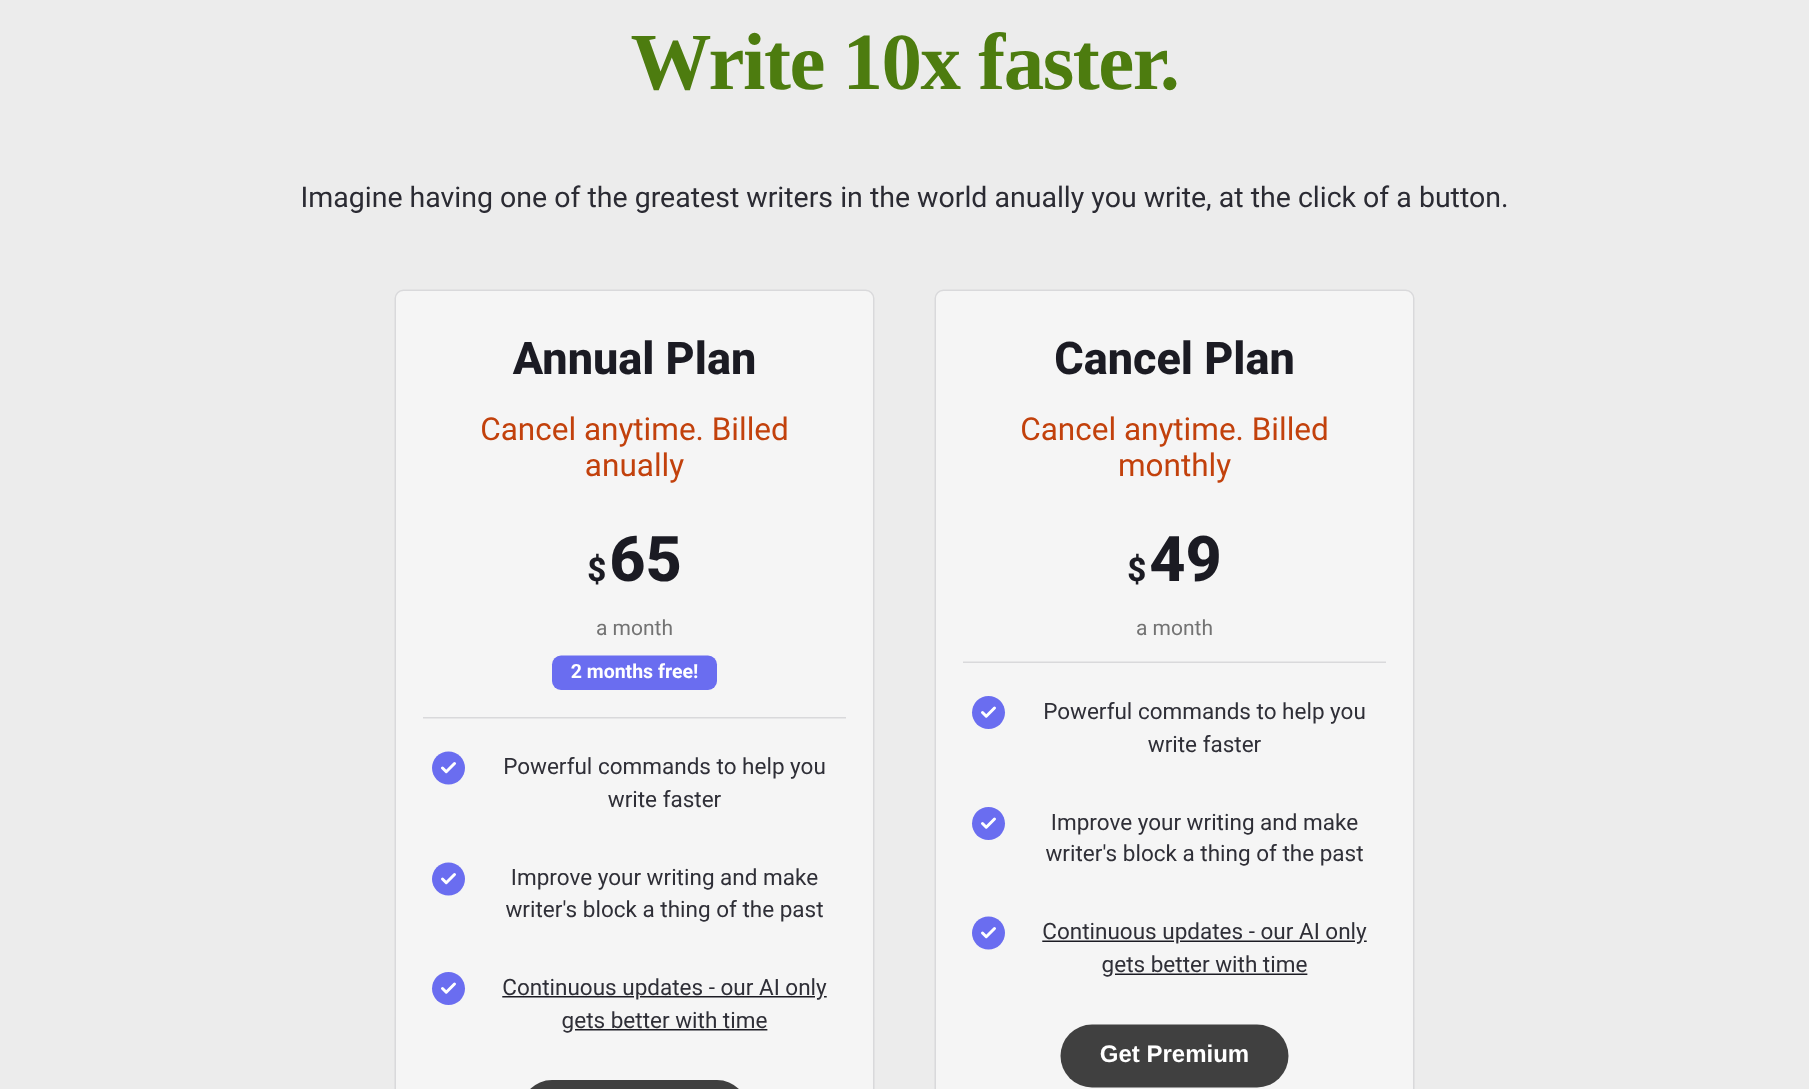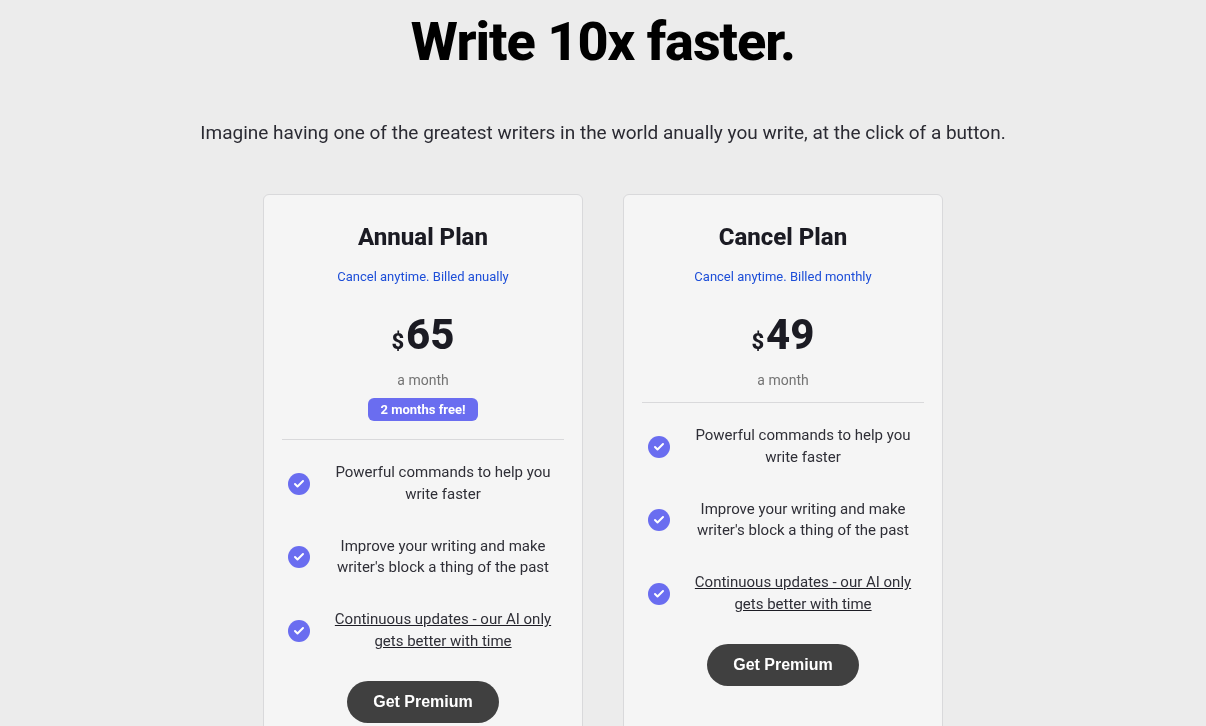--- a/index.html
+++ b/index.html
@@ -12,22 +12,23 @@
     overflow: hidden;
   }
   .page {
     text-align: center;
     padding-top: 0;
   }
   h1.hero-title {
     font-size: 54px;
     font-weight: 800;
     letter-spacing: -1px;
-    color: #000000;
+    color: #4d7c0f;
     margin-top: 10px;
+    font-family: Liberation Serif, serif;
   }
   p.hero-sub {
     font-size: 19px;
     color: #2b2b33;
     margin-top: 48px;
     font-weight: 400;
   }
   .plans {
     display: flex;
     justify-content: center;
@@ -36,27 +37,27 @@
   }
   .card {
     width: 320px;
     background: #f5f5f5;
     border: 1px solid #d9d9db;
     border-radius: 6px;
     padding: 28px 24px 30px 24px;
     text-align: center;
   }
   .card h2 {
-    font-size: 24px;
+    font-size: 30px;
     font-weight: 800;
     color: #1b1b23;
   }
   .card .billing {
-    font-size: 13px;
-    color: #1d4ed8;
+    font-size: 21px;
+    color: #c2410c;
     margin-top: 18px;
   }
   .price-line {
     margin-top: 30px;
     display: flex;
     align-items: baseline;
     justify-content: center;
     gap: 2px;
   }
   .price-currency {
@@ -88,21 +89,20 @@
   }
   .divider {
     height: 1px;
     background: #d9d9db;
     margin: 18px -6px 0 -6px;
   }
   .divider.nomargin { margin-top: 14px; }
   .features { margin-top: 22px; }
   .feature {
     display: flex;
-    align-items: center;
     gap: 18px;
     text-align: center;
     margin-bottom: 30px;
   }
   .feature:last-child { margin-bottom: 0; text-decoration: underline; }
   .check {
     flex: 0 0 22px;
     width: 22px;
     height: 22px;
     border-radius: 50%;

